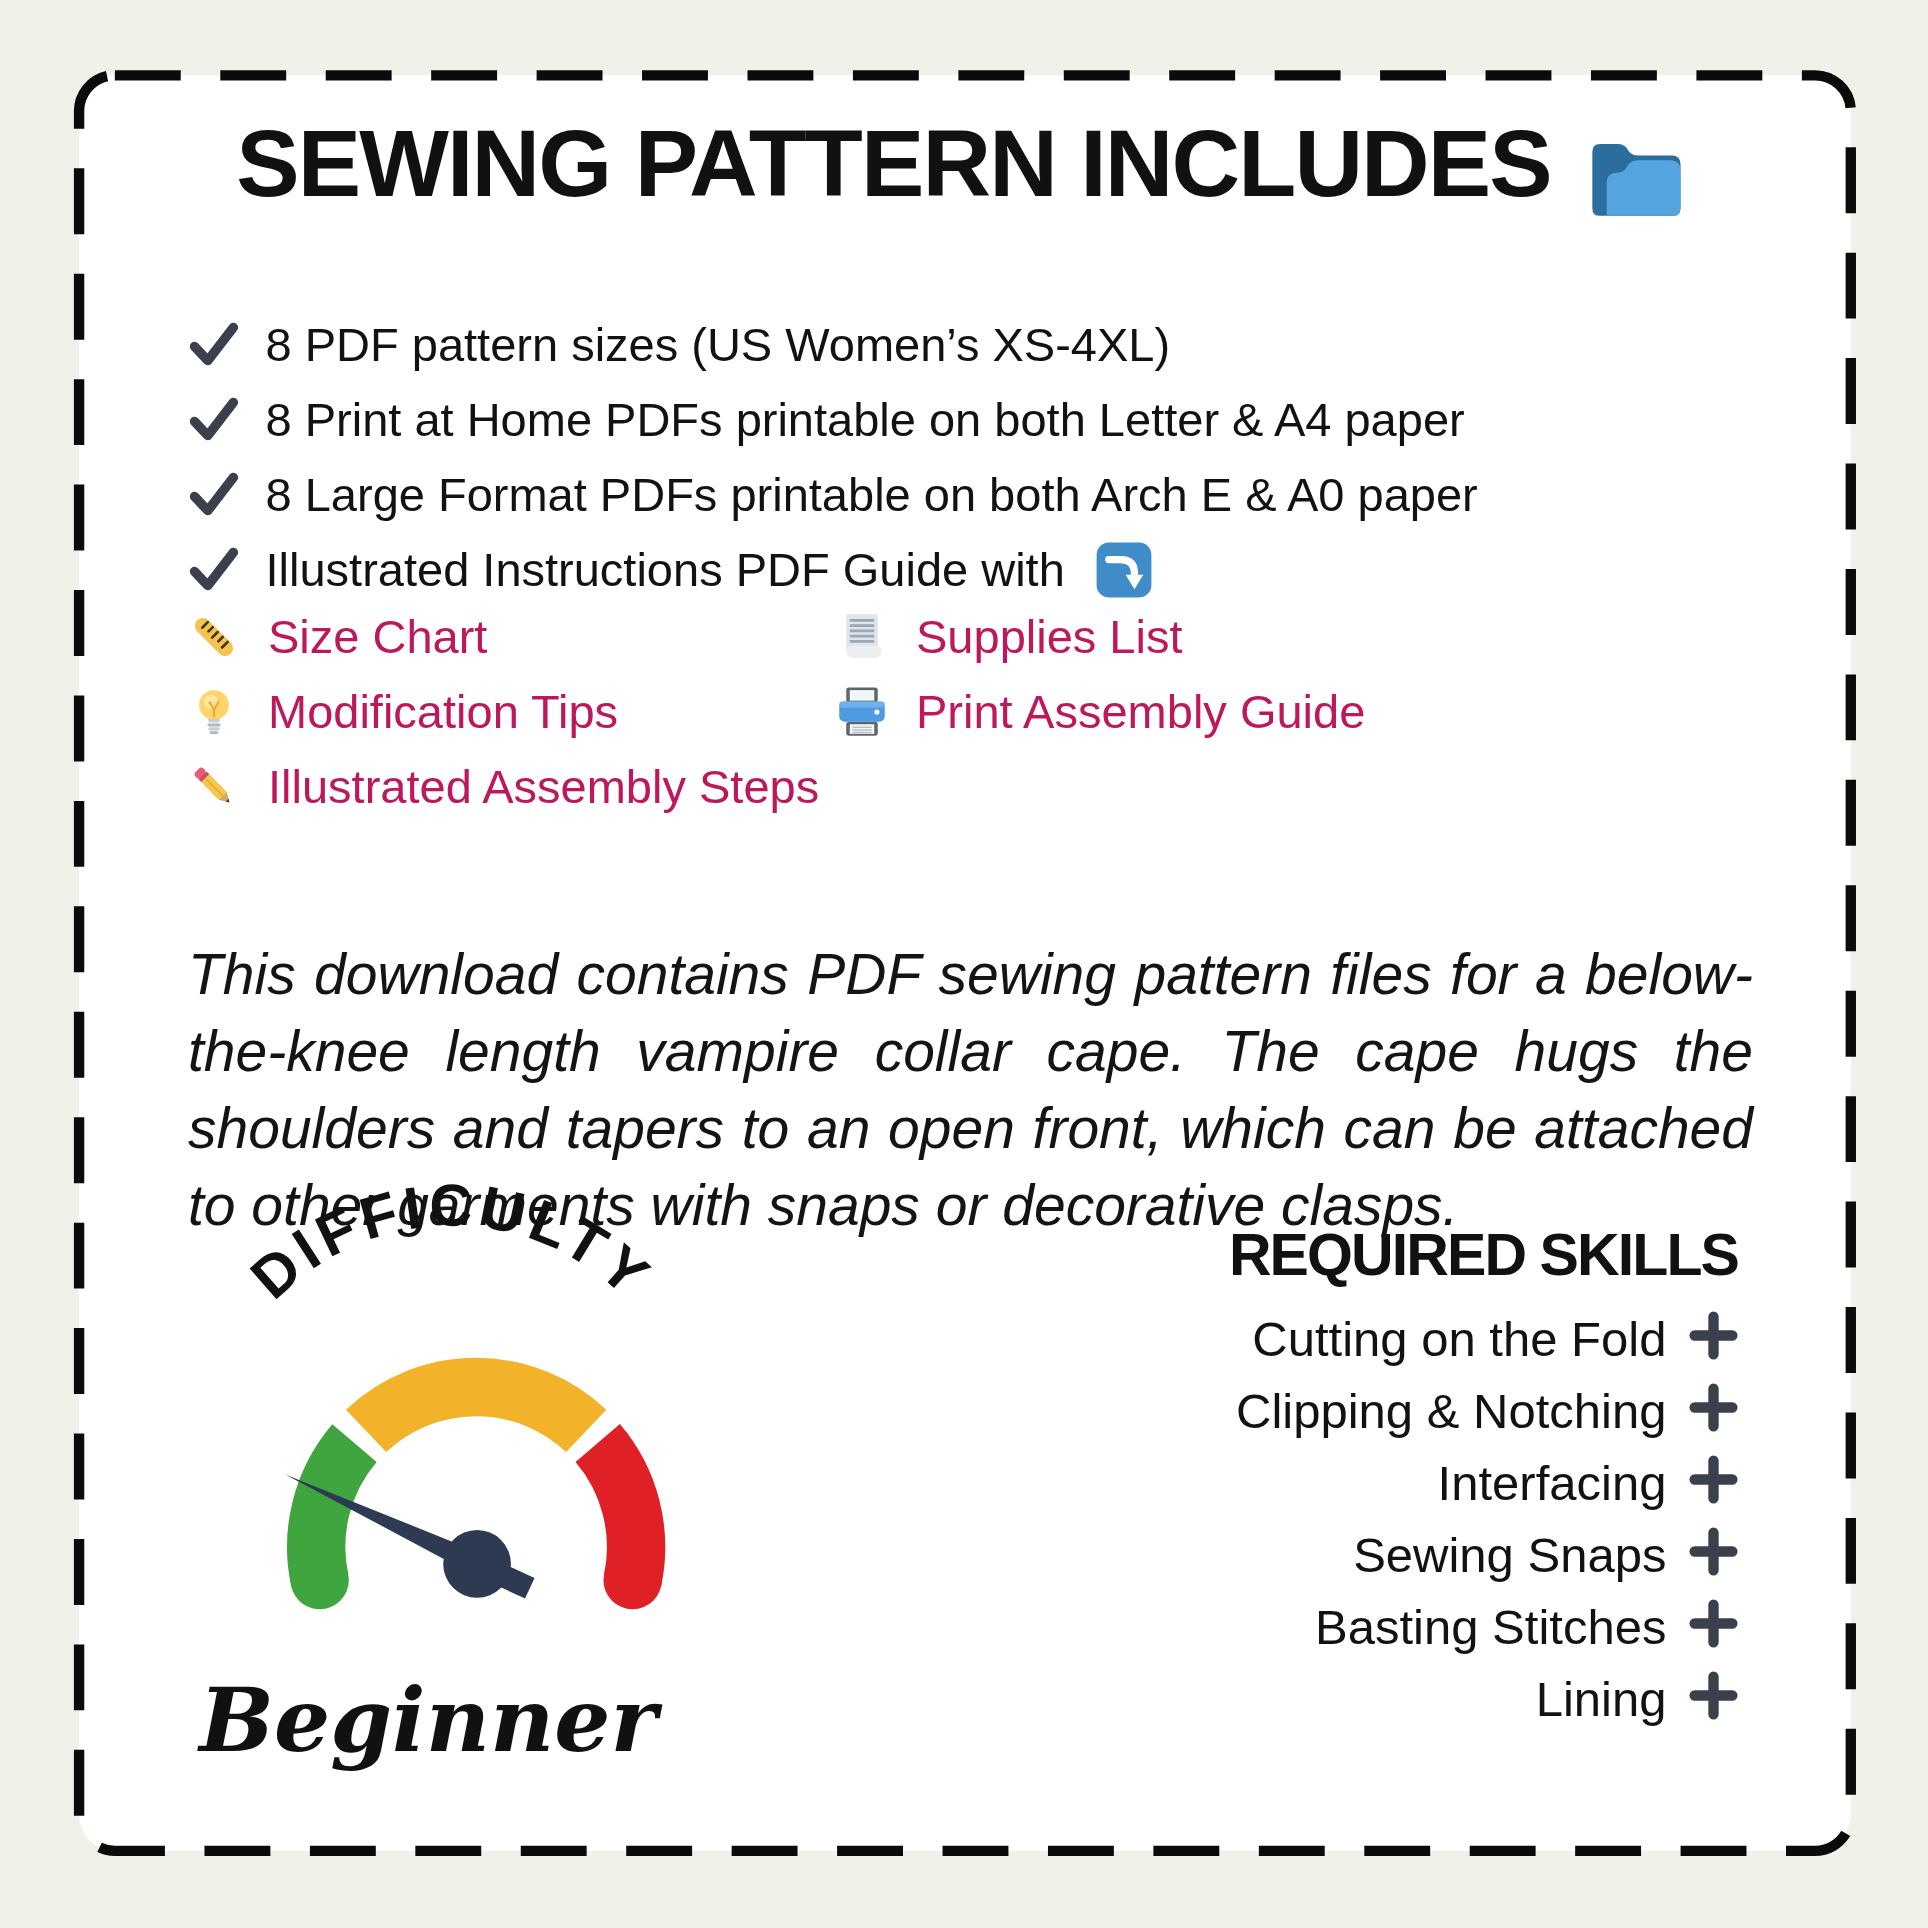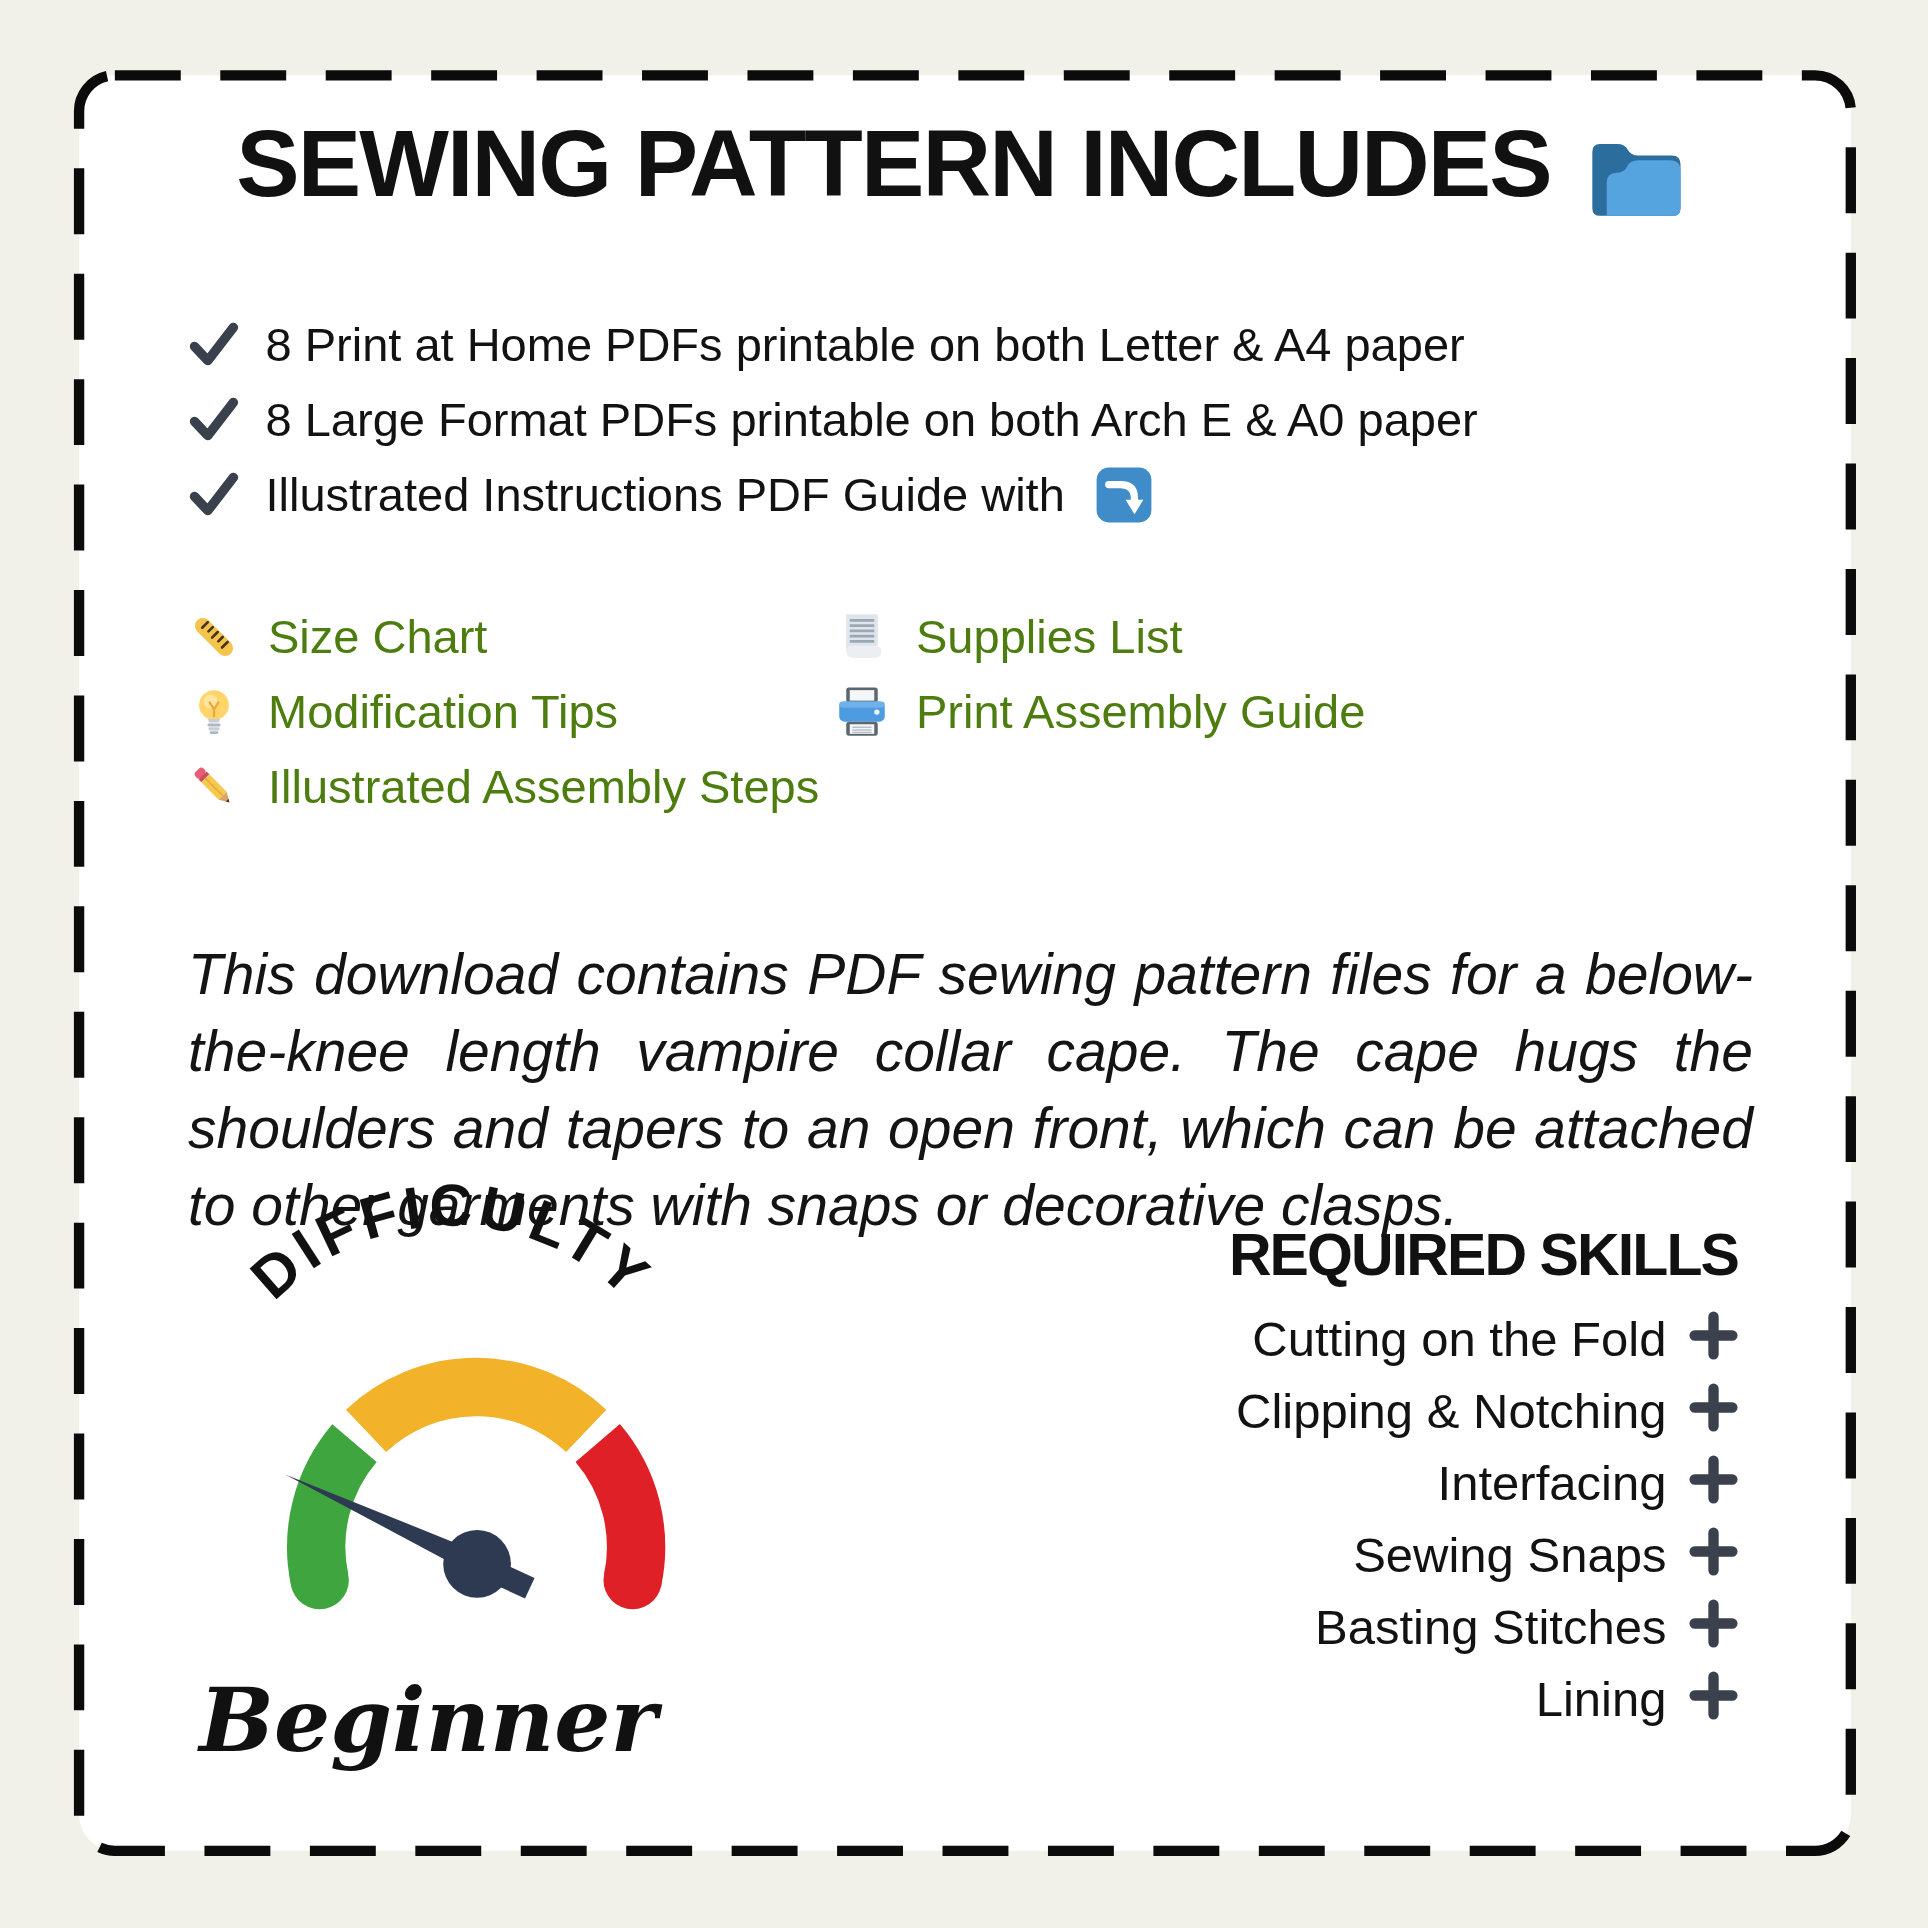--- a/index.html
+++ b/index.html
@@ -19,21 +19,21 @@
 
   .checklist{position:absolute;left:186px;top:307px;}
   .crow{display:flex;align-items:center;gap:24.5px;height:75px;}
   .cicon{width:55px;height:55px;flex:0 0 auto;}
   .ctext{font-size:47px;color:#121212;white-space:nowrap;}
   .aicon{width:58px;height:58px;margin-left:5.6px;flex:0 0 auto;}
 
   .features{position:absolute;left:186px;top:599px;display:grid;grid-template-columns:648px auto;}
   .feat{display:flex;align-items:center;gap:26px;height:75px;}
   .ficon{width:56px;height:56px;flex:0 0 auto;}
-  .ftext{font-size:47px;color:#4d7c0f;white-space:nowrap;}
+  .ftext{font-size:47px;color:#be185d;white-space:nowrap;}
 
   .desc{position:absolute;left:188px;top:879px;width:1565px;font-size:57px;line-height:77px;
         font-style:italic;text-align:justify;color:#141414;}
 
   .gauge{position:absolute;left:141px;top:1180px;width:659px;height:621px;}
   .diff-text{fill:var(--ink);font-family:"Liberation Sans", sans-serif;font-weight:bold;
              font-size:63px;letter-spacing:6px;}
   .level-text{fill:var(--ink);font-family:"DejaVu Serif", serif;font-style:italic;
               font-weight:bold;font-size:94px;}
 
@@ -66,20 +66,28 @@
     </span>
   </div>
 
   <div class="checklist">
     <div class="crow">
       <span class="cicon check">
         <svg viewBox="0 0 58 58" width="55" height="55">
             <path d="M9 31 L23 46 L50 11" fill="none" stroke-width="10" stroke-linecap="round" stroke-linejoin="round"></path>
           </svg>
       </span>
+      <span class="ctext">8 PDF pattern sizes (US Women’s XS-4XL)</span>
+    </div>
+    <div class="crow">
+      <span class="cicon check">
+        <svg viewBox="0 0 58 58" width="55" height="55">
+            <path d="M9 31 L23 46 L50 11" fill="none" stroke-width="10" stroke-linecap="round" stroke-linejoin="round"></path>
+          </svg>
+      </span>
       <span class="ctext">8 Print at Home PDFs printable on both Letter &amp; A4 paper</span>
     </div>
     <div class="crow">
       <span class="cicon check">
         <svg viewBox="0 0 58 58" width="55" height="55">
             <path d="M9 31 L23 46 L50 11" fill="none" stroke-width="10" stroke-linecap="round" stroke-linejoin="round"></path>
           </svg>
       </span>
       <span class="ctext">8 Large Format PDFs printable on both Arch E &amp; A0 paper</span>
     </div>

